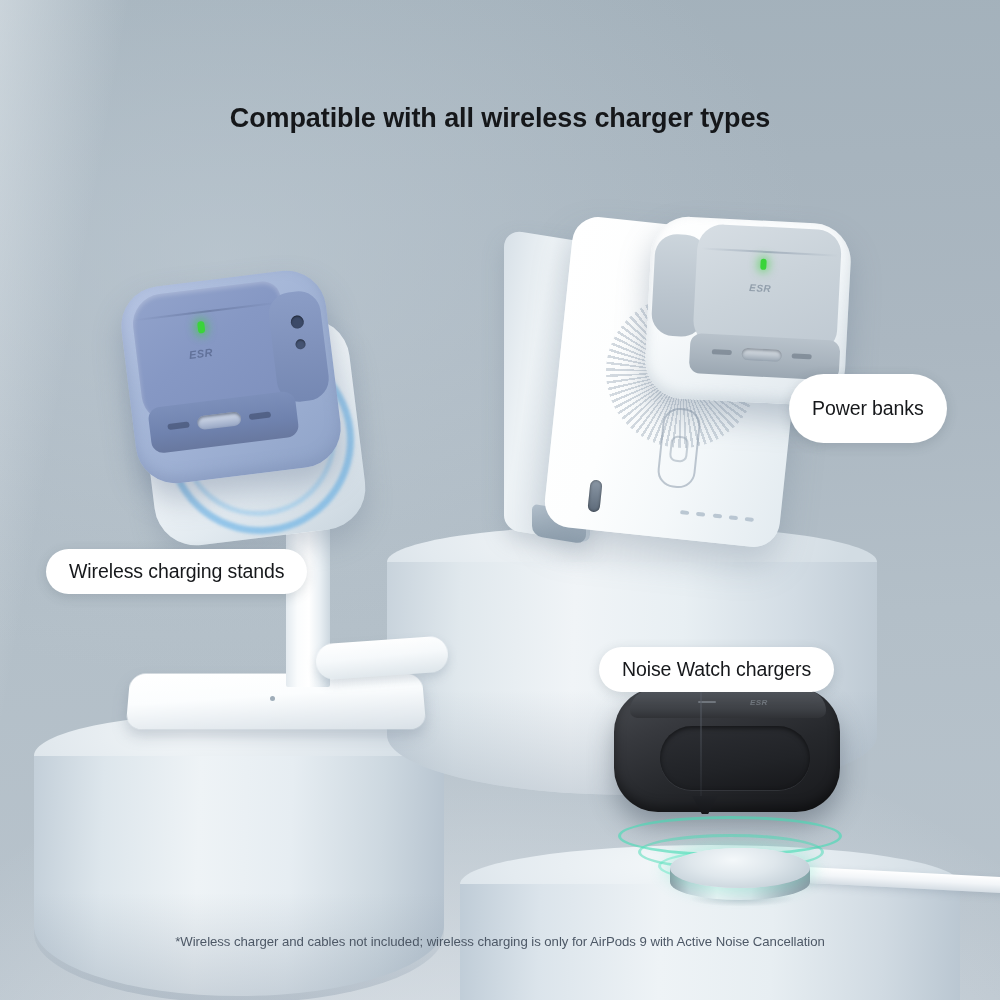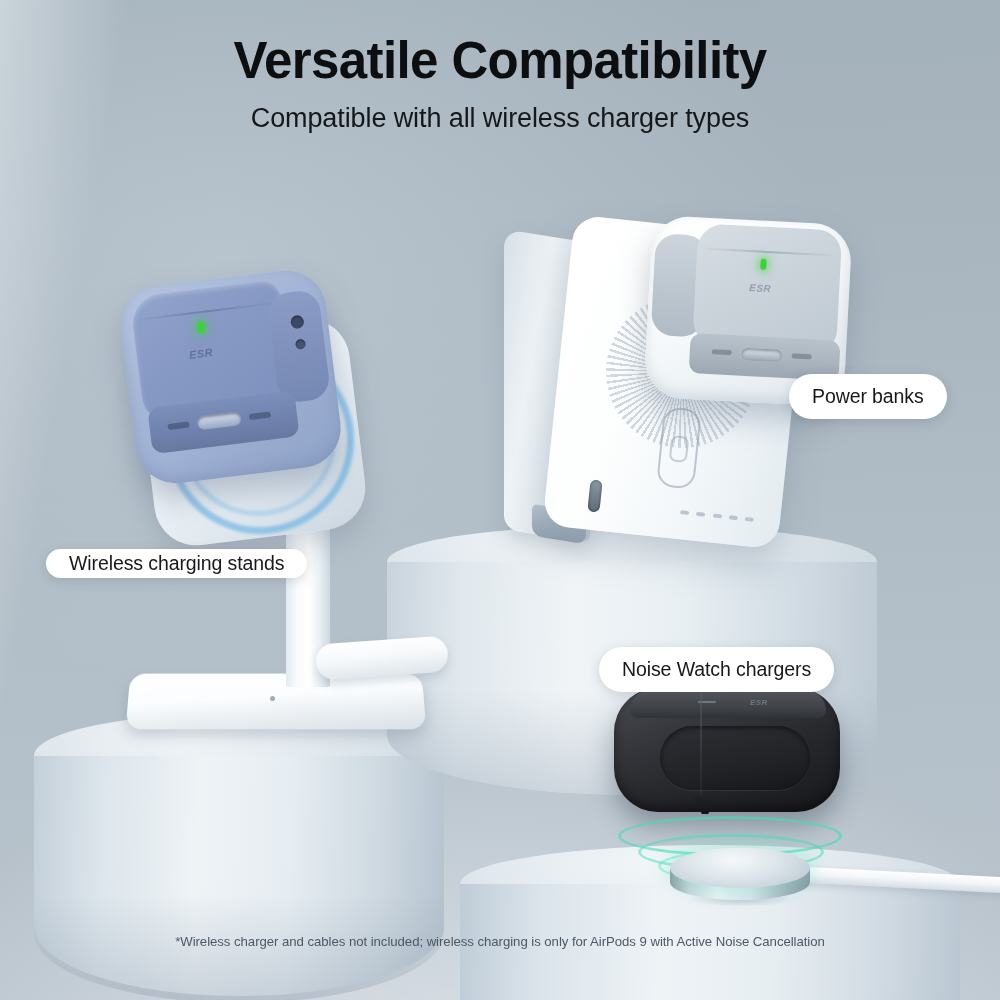--- a/index.html
+++ b/index.html
@@ -18,37 +18,37 @@
   }
 
   
   .title{
     position:absolute;left:0;right:0;top:34px;text-align:center;
     font-size:51px;font-weight:700;color:#0d0e10;letter-spacing:-.6px;
     line-height:1.05;
   }
   .subtitle{
     position:absolute;left:0;right:0;top:103px;text-align:center;
-    font-size:27px;font-weight:400;color:#15171a;letter-spacing:-.1px;
+    font-size:27px;font-weight:700;color:#15171a;letter-spacing:-.1px;
   }
   .disclaimer{
     position:absolute;left:0;right:0;top:934px;text-align:center;
     font-size:13.2px;font-weight:400;color:#4d5866;letter-spacing:-.05px;
   }
 
   
   .pill{
     position:absolute;background:#fff;border-radius:40px;
     display:flex;align-items:center;justify-content:center;
     color:#16181b;font-size:19.5px;font-weight:400;letter-spacing:-.1px;
     box-shadow:0 3px 12px rgba(58,70,84,.18);
     white-space:nowrap;
   }
-  #pill-stands{left:46px;top:549px;height:29px;padding:0 23px;}
-  #pill-power{left:789px;top:374px;height:45px;padding:0 23px;}
+  #pill-stands{left:46px;top:549px;height:45px;padding:0 23px;}
+  #pill-power{left:789px;top:374px;height:45px;padding:12px 23px;}
   #pill-watch{left:599px;top:647px;height:45px;padding:0 23px;}
 
   
   .podium{position:absolute;}
 
   
   #podium-left{left:34px;top:713px;width:410px;height:290px;}
   #podium-left .top{
     position:absolute;left:0;top:0;width:410px;height:86px;border-radius:50%;
     background:radial-gradient(60% 120% at 38% 25%, #f2f6f8 0%, #e2e9ee 55%, #d3dde4 100%);
@@ -448,21 +448,20 @@
     <div class="ring" id="ring3"></div>
 
     <div id="puck">
       <div class="shadow"></div>
       <div class="cable"></div>
       <div class="disc-side"></div>
       <div class="disc-top"></div>
     </div>
   </div>
 
-  <div class="title">Versatile Compatibility</div>
   <div class="subtitle">Compatible with all wireless charger types</div>
 
   <div class="pill" id="pill-stands">
     <span>Wireless charging stands</span>
   </div>
   <div class="pill" id="pill-power">
     <span>Power banks</span>
   </div>
   <div class="pill" id="pill-watch">
     <span>Noise Watch chargers</span>

